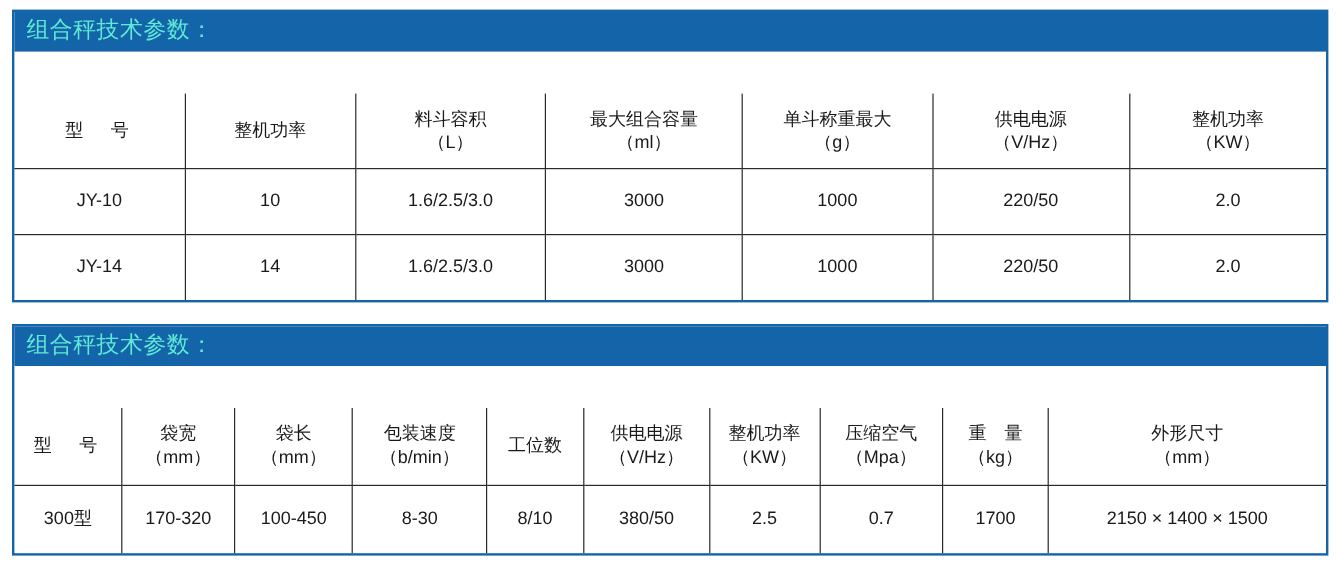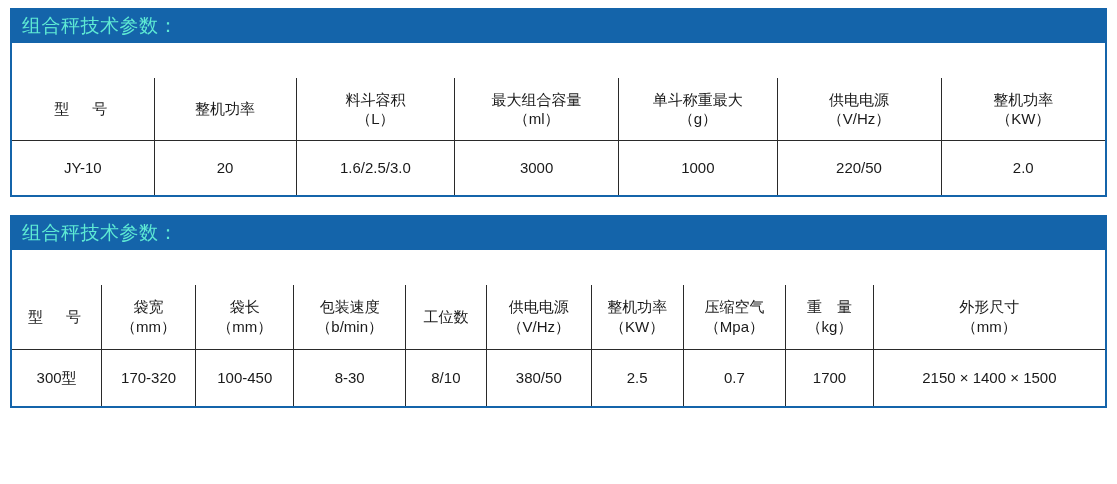--- a/index.html
+++ b/index.html
@@ -112,21 +112,30 @@
           <span>供电电源</span>
           <span>（V/Hz）</span>
         </td>
         <td class="two-line">
           <span>整机功率</span>
           <span>（KW）</span>
         </td>
       </tr>
       <tr class="data">
         <td>JY-10</td>
-        <td>20</td>
+        <td>10</td>
+        <td>1.6/2.5/3.0</td>
+        <td>3000</td>
+        <td>1000</td>
+        <td>220/50</td>
+        <td>2.0</td>
+      </tr>
+      <tr class="data">
+        <td>JY-14</td>
+        <td>14</td>
         <td>1.6/2.5/3.0</td>
         <td>3000</td>
         <td>1000</td>
         <td>220/50</td>
         <td>2.0</td>
       </tr>
     </tbody>
       </table>
   </div>
 

